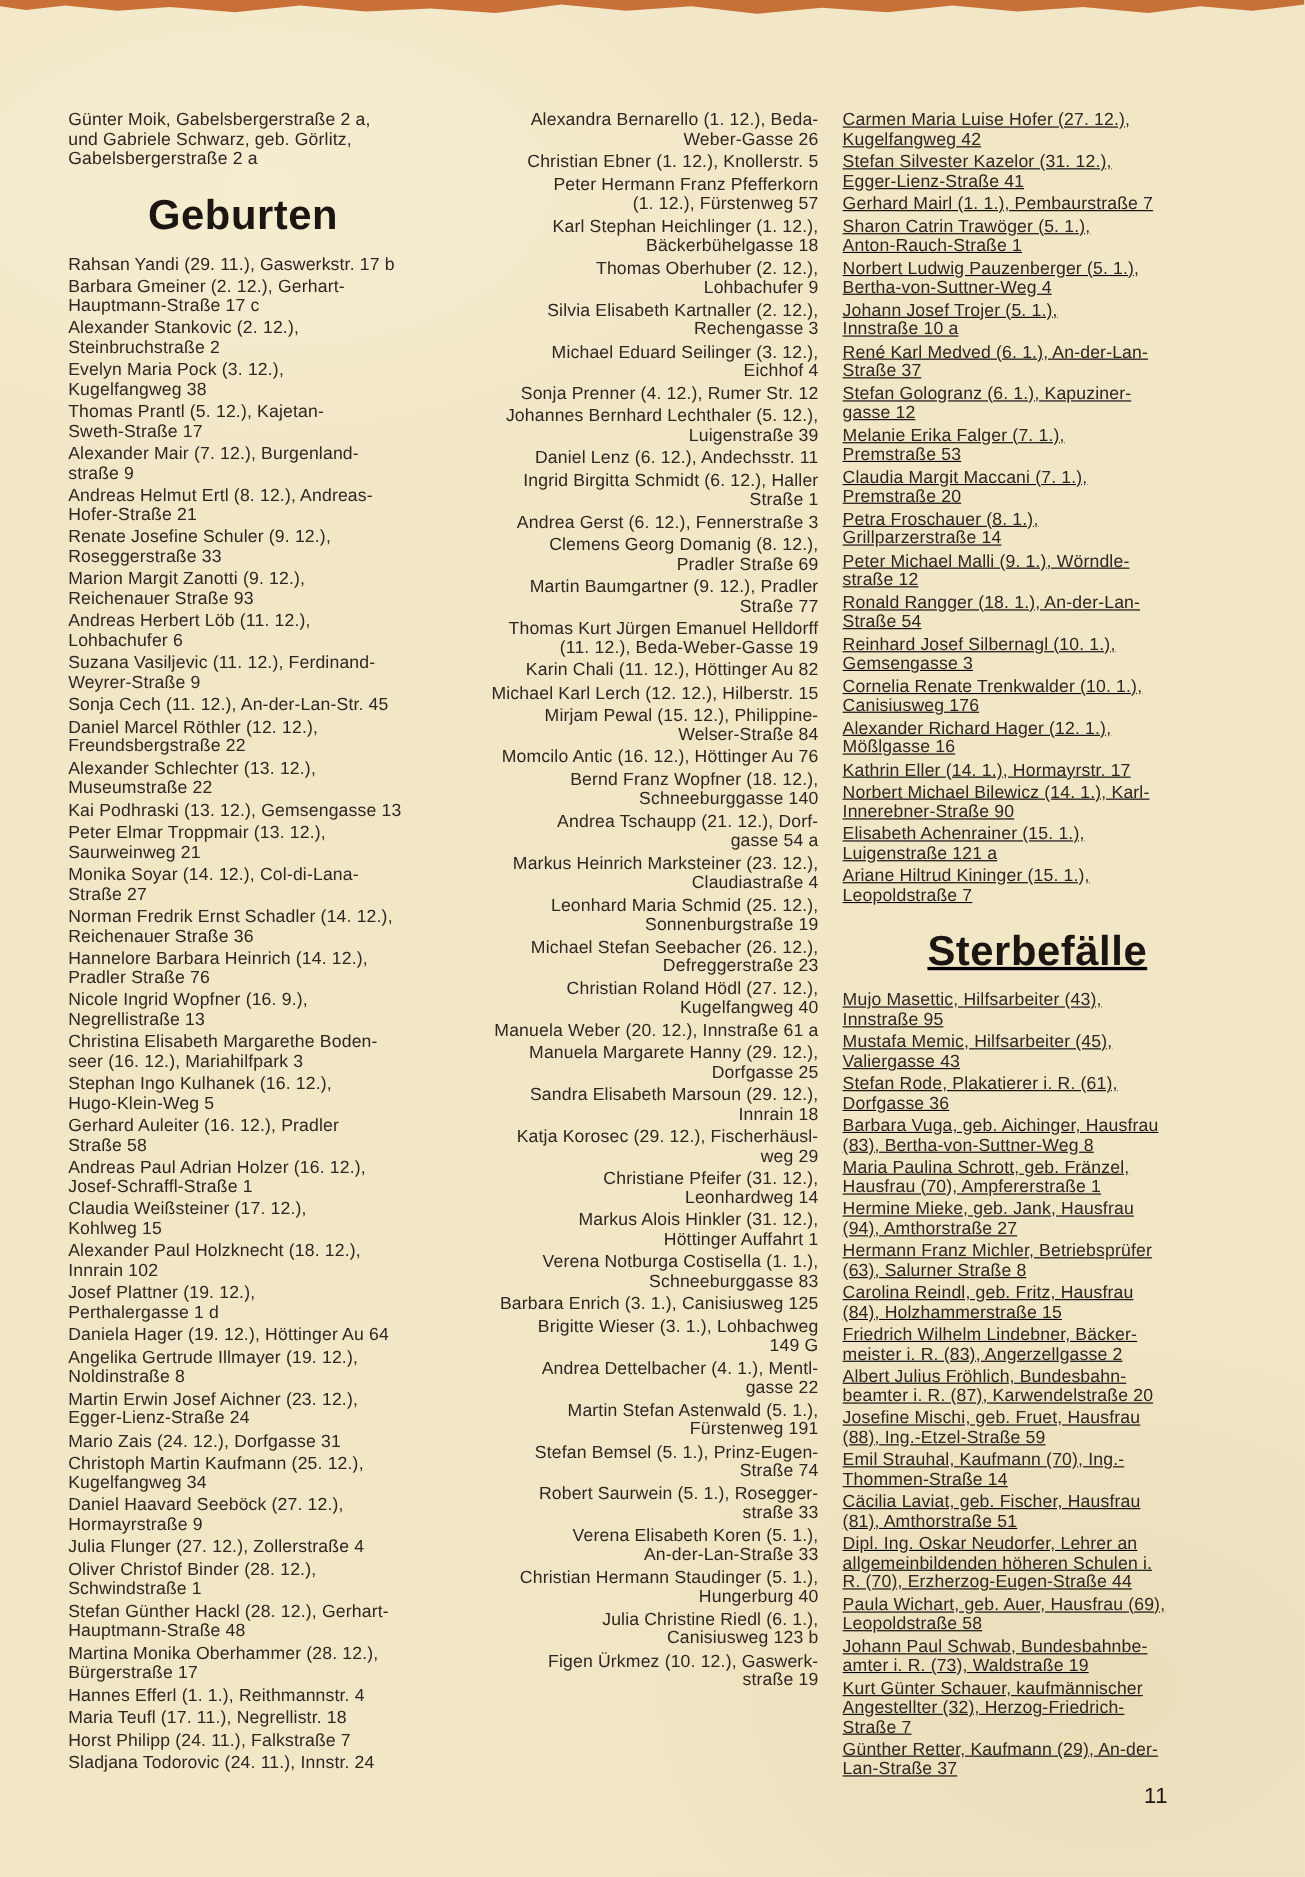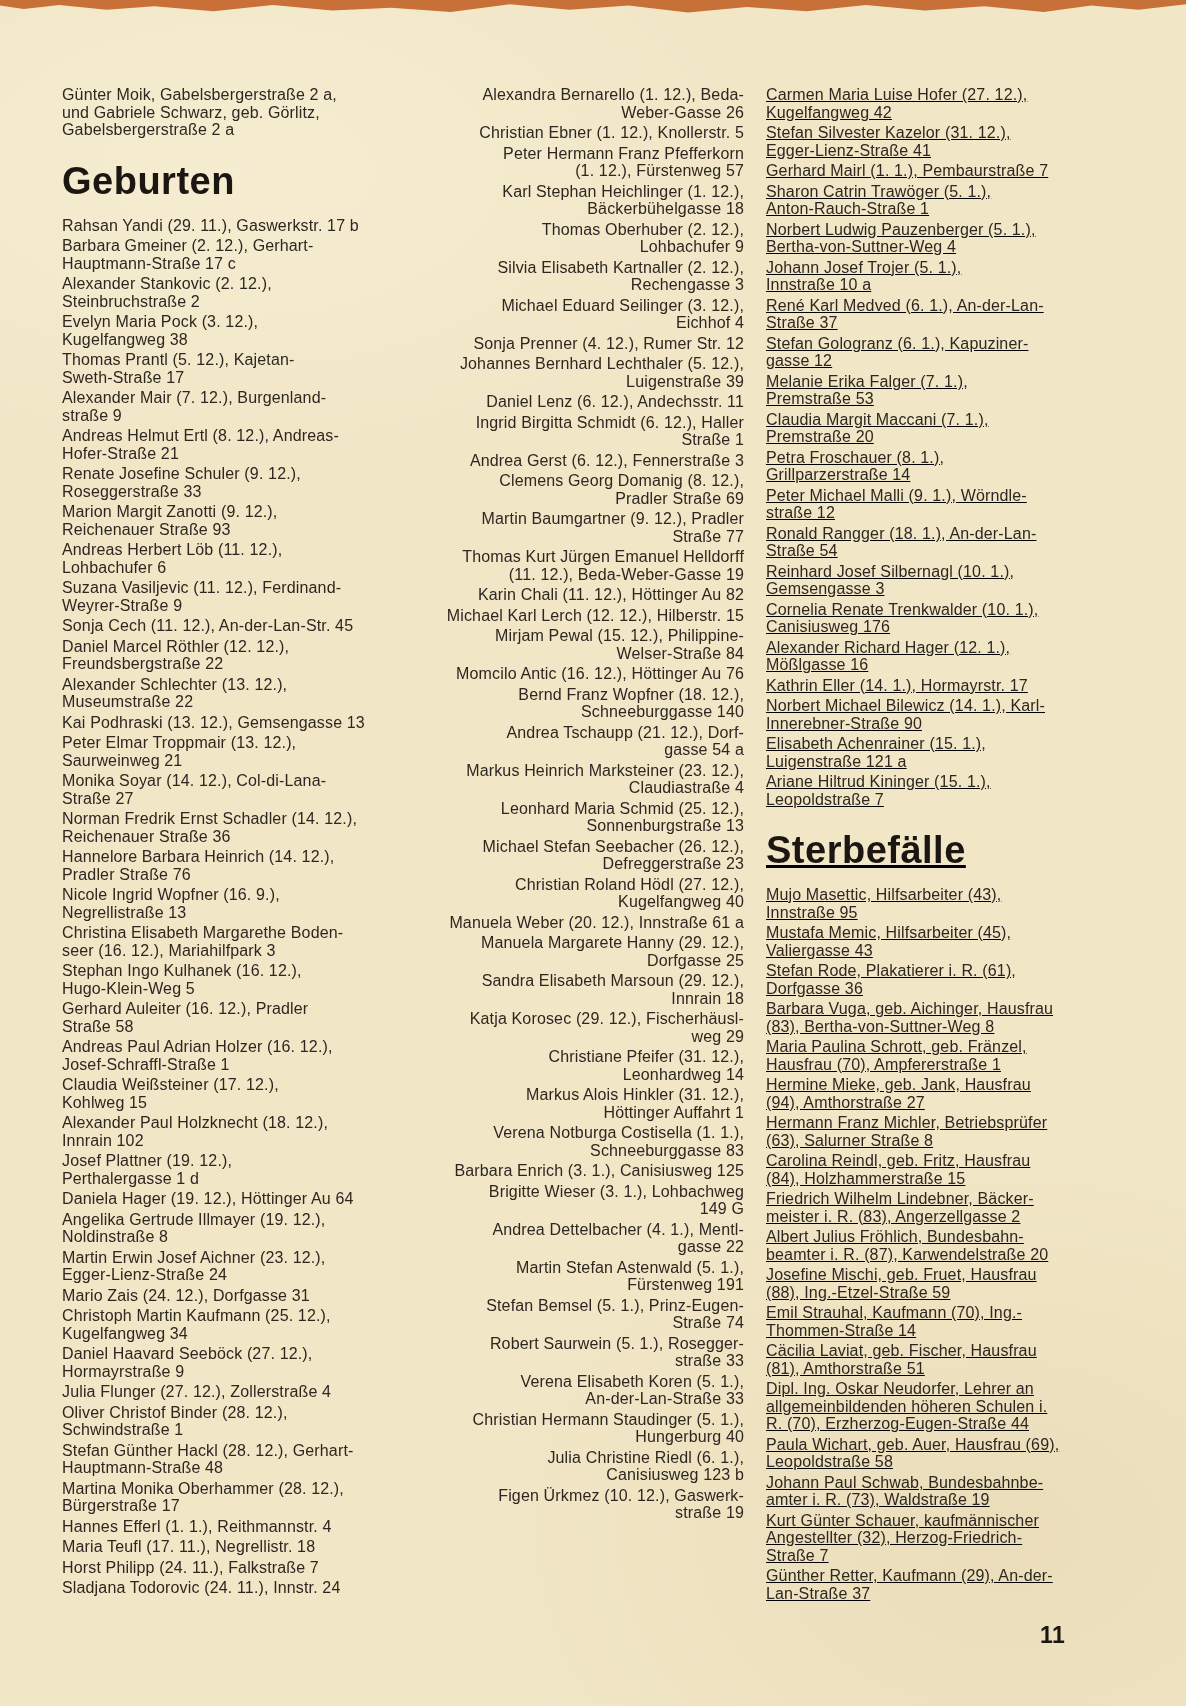--- a/index.html
+++ b/index.html
@@ -19,44 +19,45 @@
   }
   .torn-edge {
     position: absolute; top: 0; left: 0;
     width: 100%; height: 14px;
     background: var(--torn, #bf5a1f);
     clip-path: polygon(0% 0%, 100% 0%, 100% 30%, 96% 70%, 92% 40%, 88% 85%, 83% 45%,
       78% 75%, 73% 35%, 68% 80%, 63% 50%, 58% 90%, 53% 40%, 48% 70%, 43% 30%,
       38% 85%, 33% 55%, 28% 75%, 23% 35%, 18% 80%, 13% 45%, 9% 70%, 5% 35%, 2% 65%, 0% 40%);
     opacity: 0.85;
   }
-  .col { position: absolute; top: 86px; }
+  .col { position: absolute; top: 101px; }
   .col-left   { left: 62px;  width: 318px; }
   .col-middle { left: 420px; width: 324px; text-align: right; }
   .col-right  { left: 766px; width: 354px; text-decoration: underline; }
   .entry { margin: 0 0 3px 0; }
   .line {
     font-size: 16px;
     line-height: 17.5px;
     color: var(--ink, #2e2721);
     letter-spacing: 0.15px;
     white-space: nowrap;
   }
   .section-title {
     font-size: 38px;
     font-weight: 700;
     color: var(--heading, #1b1612);
+    text-align: center;
     letter-spacing: 0.5px;
     margin: 22px 0 16px 0;
     line-height: 40px;
   }
   .page-number {
     position: absolute;
     top: 1622px; left: 1040px;
-    font-size: 23px; font-weight: 700;
+    font-size: 20px; font-weight: 400;
     color: var(--heading, #1b1612);
     letter-spacing: 0.5px;
   }
 </style>
 </head>
 <body>
 
 <div class="paper">
   <div class="torn-edge"></div>
   <div class="col col-left">
@@ -298,21 +299,21 @@
       <div class="entry">
         <div class="line">Andrea Tschaupp (21. 12.), Dorf-</div>
         <div class="line">gasse 54 a</div>
       </div>
       <div class="entry">
         <div class="line">Markus Heinrich Marksteiner (23. 12.),</div>
         <div class="line">Claudiastraße 4</div>
       </div>
       <div class="entry">
         <div class="line">Leonhard Maria Schmid (25. 12.),</div>
-        <div class="line">Sonnenburgstraße 13</div>
+        <div class="line">Sonnenburgstraße 19</div>
       </div>
       <div class="entry">
         <div class="line">Michael Stefan Seebacher (26. 12.),</div>
         <div class="line">Defreggerstraße 23</div>
       </div>
       <div class="entry">
         <div class="line">Christian Roland Hödl (27. 12.),</div>
         <div class="line">Kugelfangweg 40</div>
       </div>
       <div class="entry">

